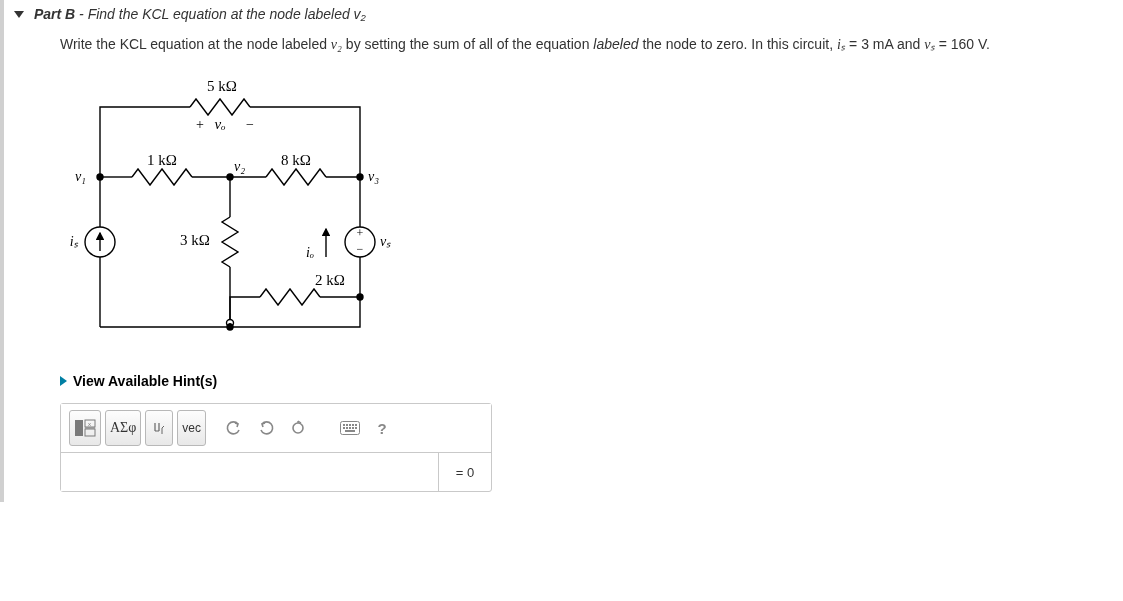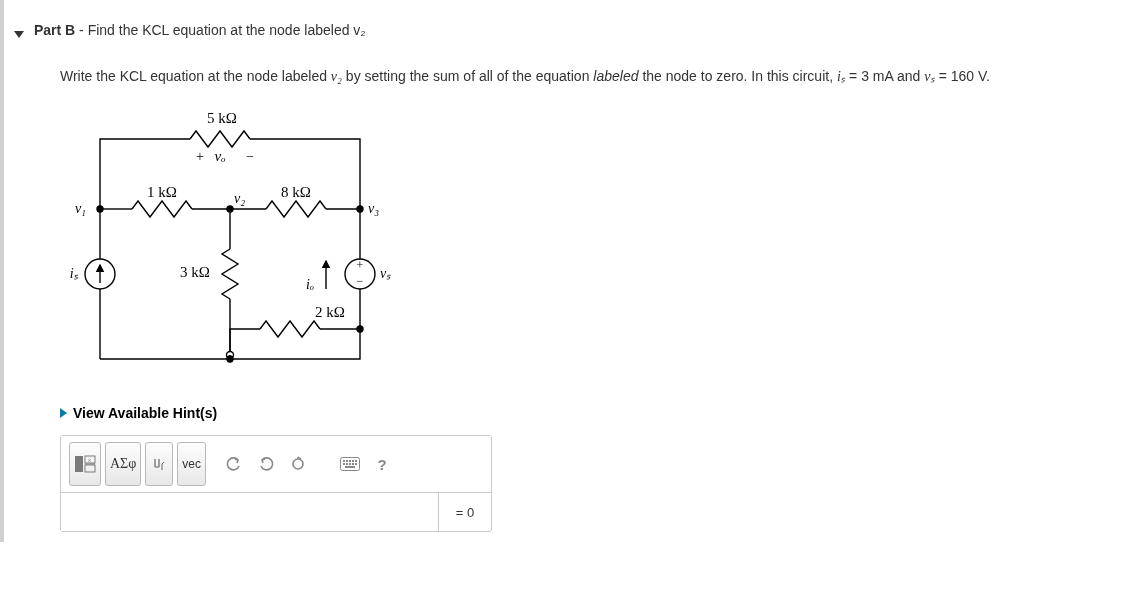--- a/index.html
+++ b/index.html
@@ -10,23 +10,24 @@
     color: #333;
     background: #fff;
     width: 1123px;
   }
   .tab {
     border-left: 4px solid #d0d0d0;
     padding-left: 0;
   }
   .part-header {
     display: flex;
-    align-items: flex-end;
-    padding: 22px 10px;
-    font-size: 14px;
+    align-items: center;
+    padding: 6px 10px;
+    font-size: 14px;
+    font-style: italic;
   }
   .arrow-down {
     display: inline-block;
     width: 0; height: 0;
     border-left: 5px solid transparent;
     border-right: 5px solid transparent;
     border-top: 7px solid #333;
     margin-right: 10px;
   }
   .arrow-right {
@@ -76,21 +77,21 @@
     padding: 6px 8px;
     display: flex;
     align-items: center;
     gap: 4px;
     background: #fff;
   }
   .tbtn {
     border: 1px solid #b8b8b8;
     background: linear-gradient(#fdfdfd, #e8e8e8);
     border-radius: 3px;
-    height: 44px;
+    height: 36px;
     min-width: 28px;
     display: inline-flex;
     align-items: center;
     justify-content: center;
     font-size: 12px;
     cursor: pointer;
     padding: 0 4px;
     color: #333;
   }
   .tbtn svg { display:block; }

